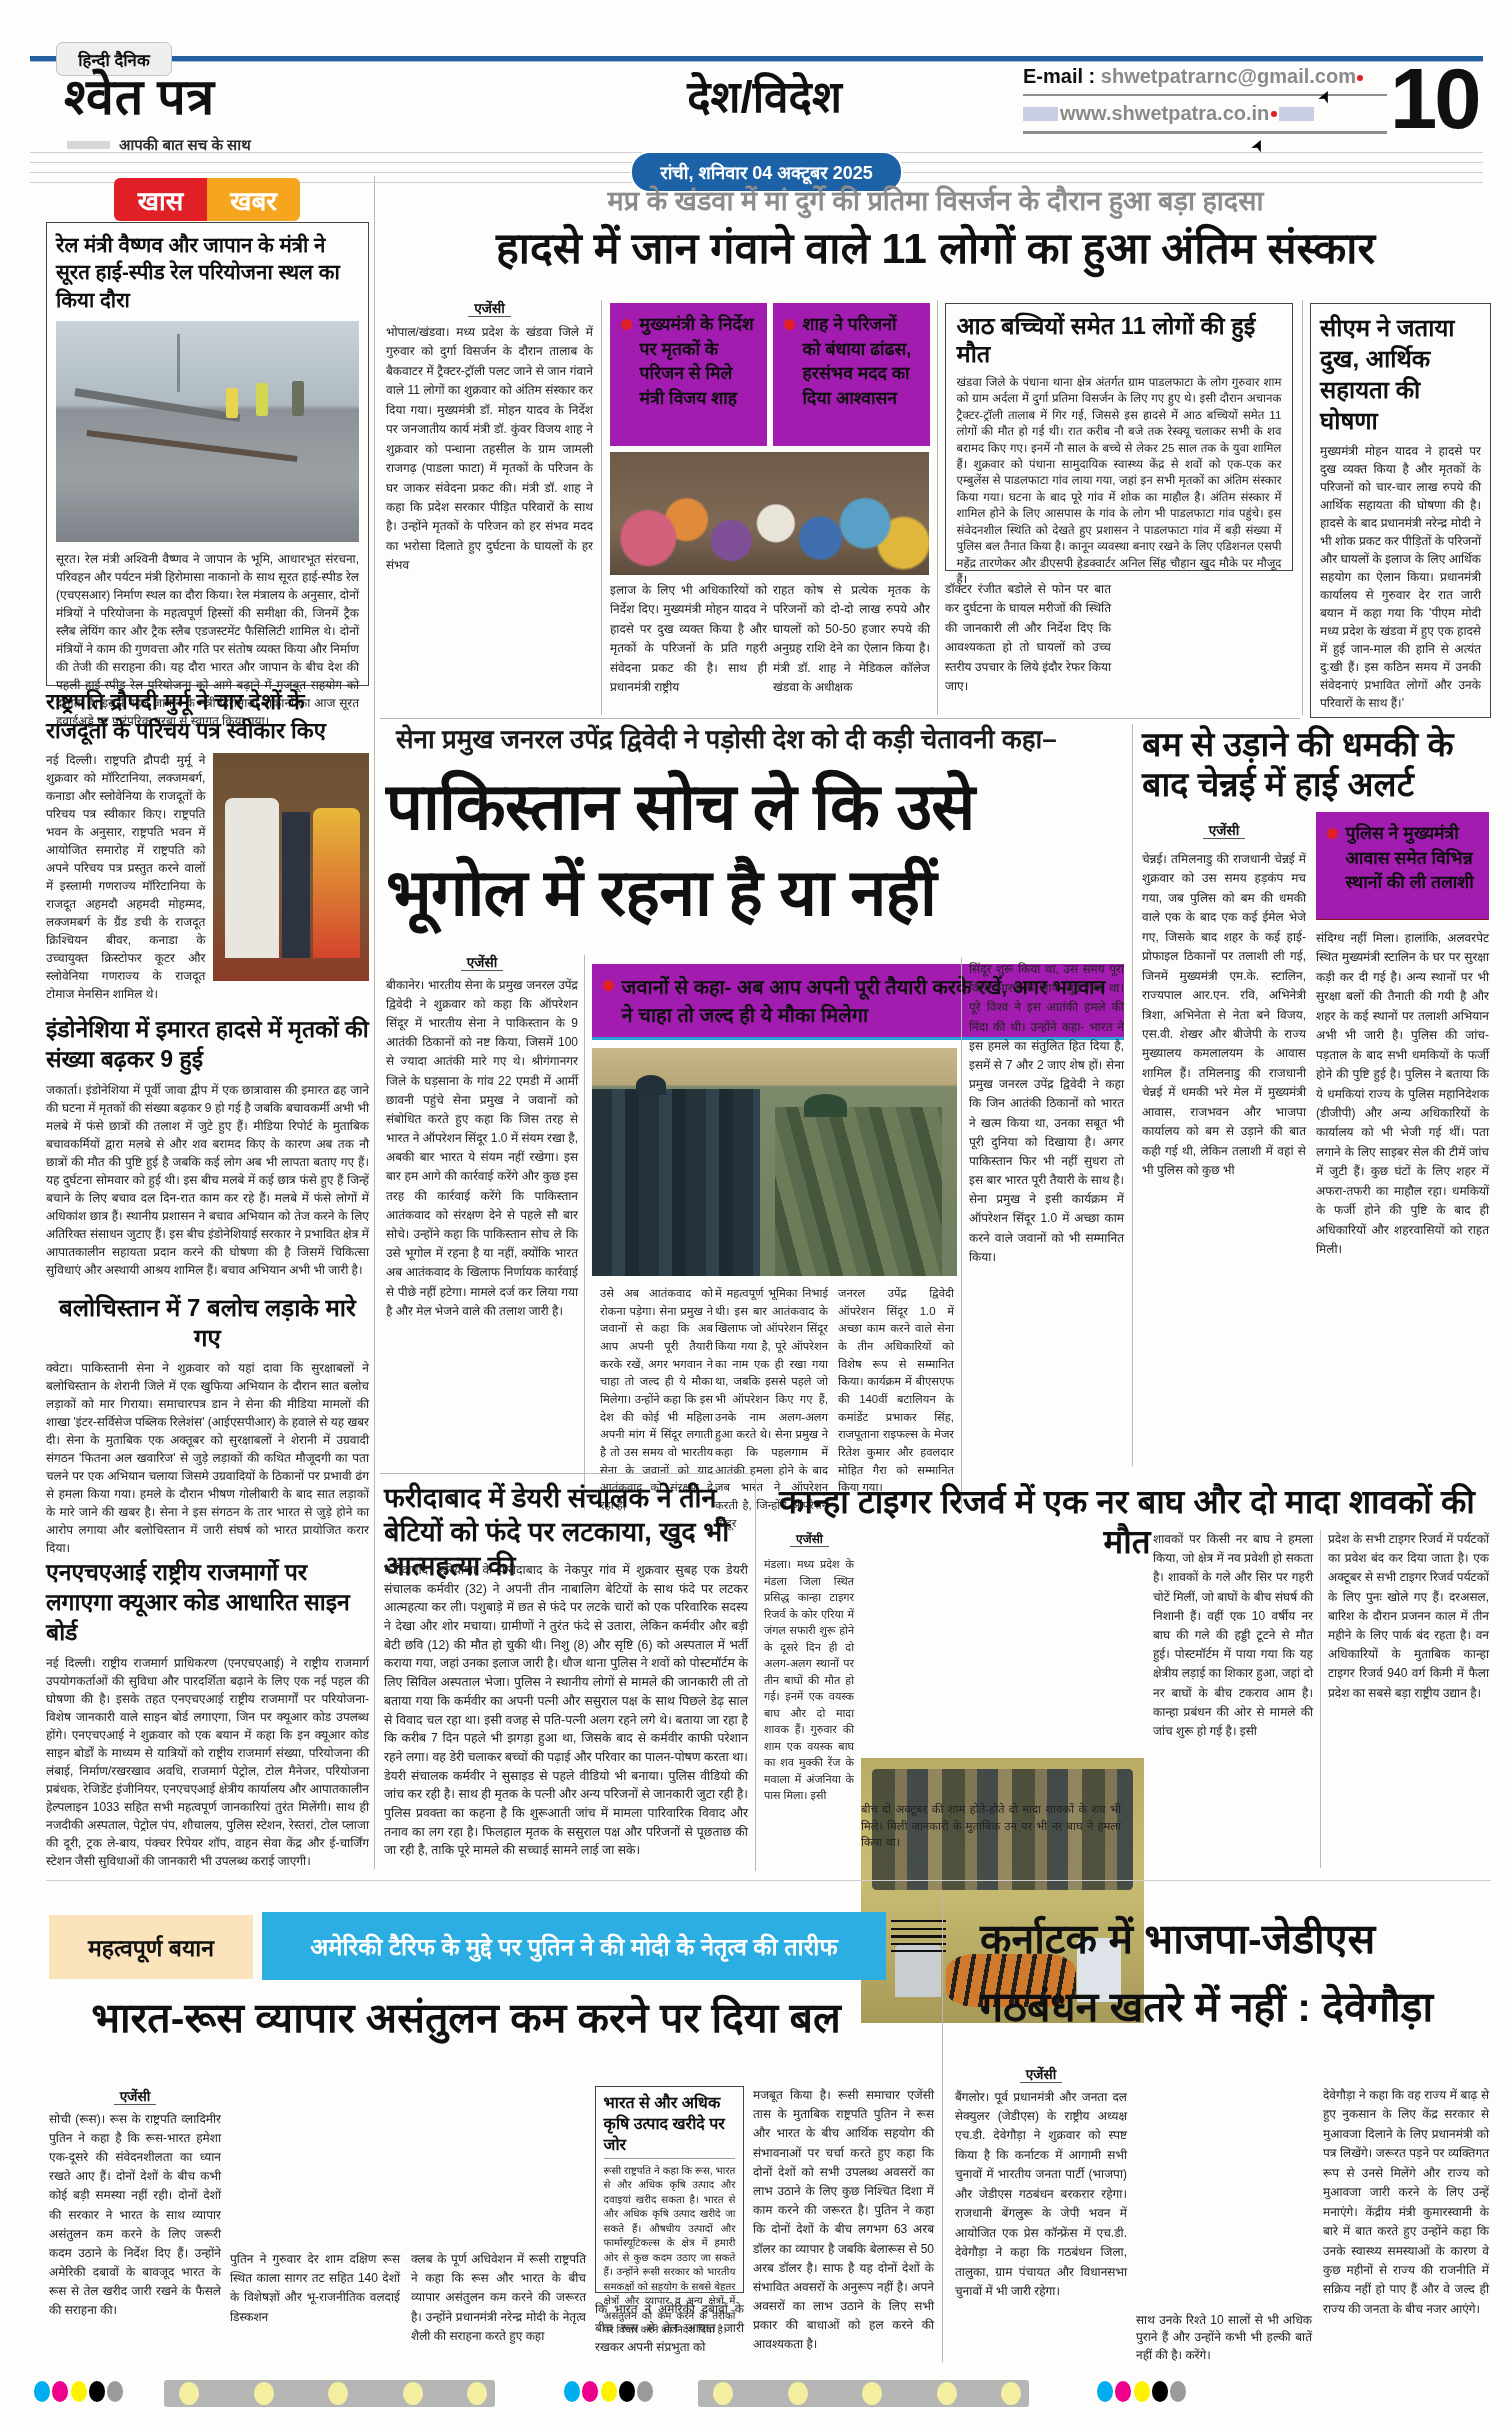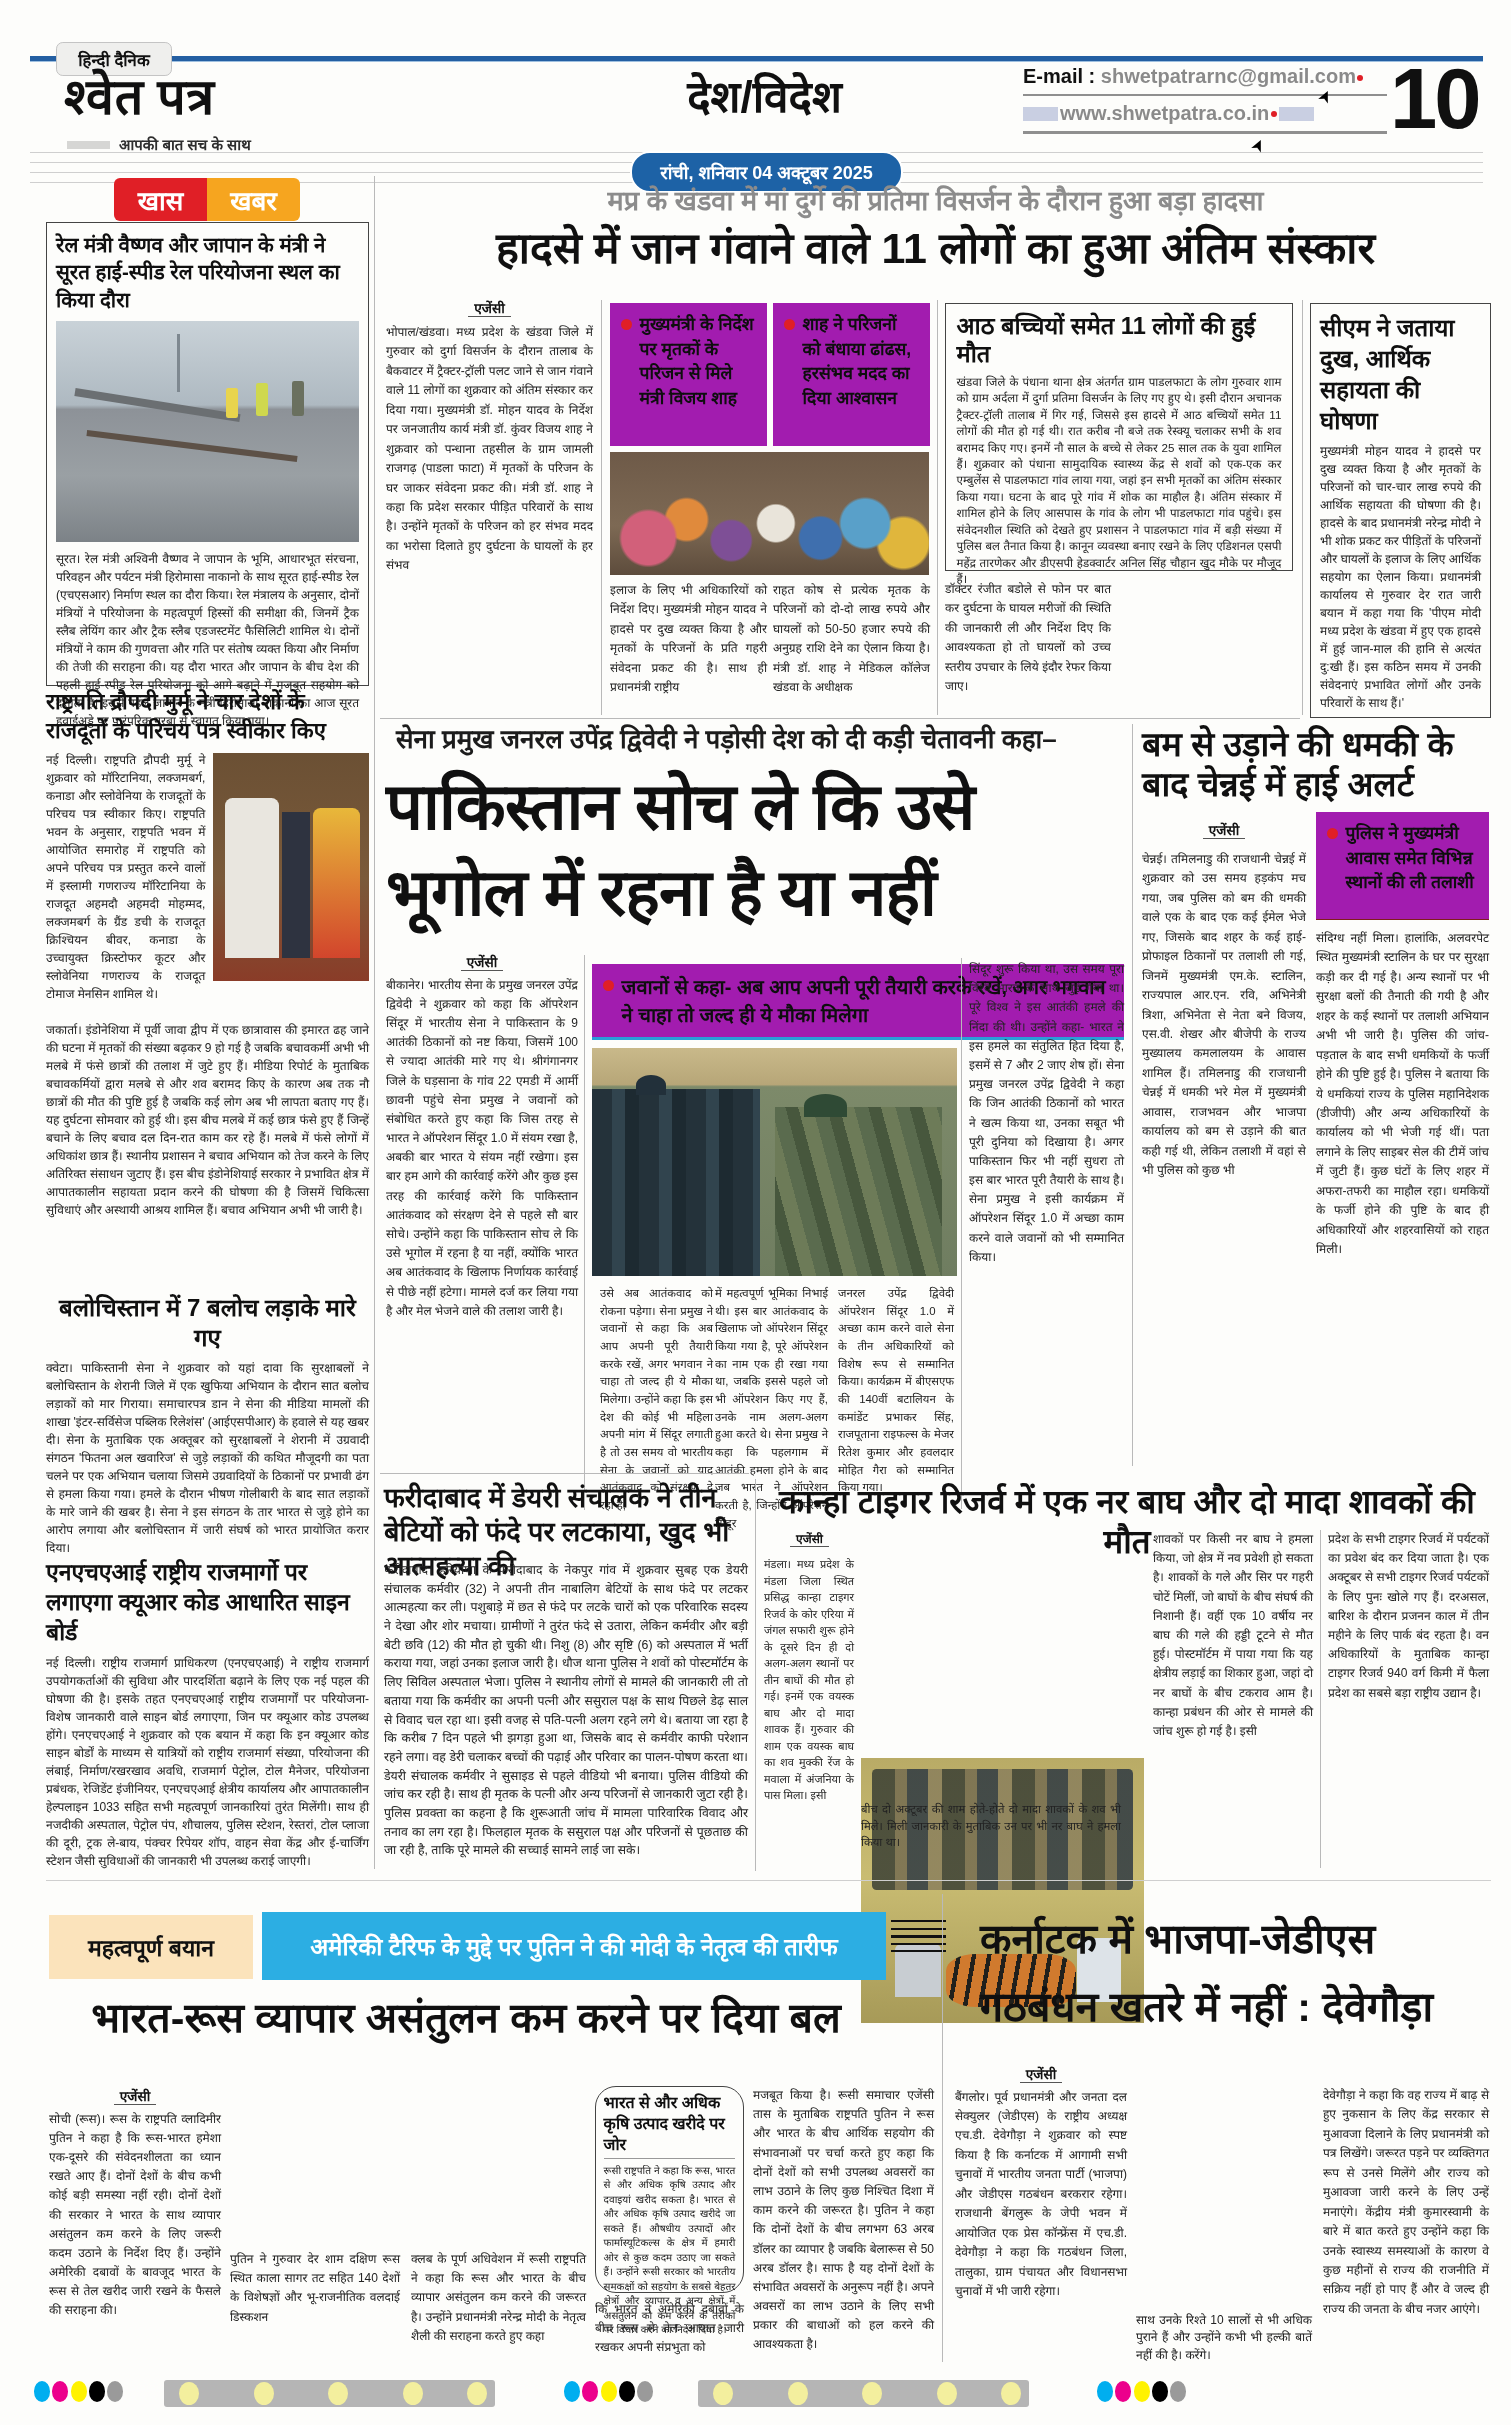--- a/index.html
+++ b/index.html
@@ -94,20 +94,21 @@
     <div class="hl" style="font-size:22px;line-height:1.3;">राष्ट्रपति द्रौपदी मुर्मू ने चार देशों के राजदूतों के परिचय पत्र स्वीकार किए</div>
     <div class="photo" style="float:right;width:156px;height:228px;margin:7.6px 0 4.6px 7.6px;background:linear-gradient(180deg,#6b5034 0%,#7a5a3a 55%,#8a3c28 100%);position:relative;overflow:hidden;">
       <div style="position:absolute;left:8%;top:20%;width:34%;height:70%;background:#e9e6df;border-radius:7.6px 7.6px 0 0;"></div>
       <div style="position:absolute;right:6%;top:24%;width:30%;height:66%;background:linear-gradient(180deg,#e8b83a,#d2452c);border-radius:7.6px 7.6px 0 0;"></div>
       <div style="position:absolute;left:44%;top:26%;width:18%;height:64%;background:#2e3340;"></div>
     </div>
     <div class="body" style="margin-top:6px;">नई दिल्ली। राष्ट्रपति द्रौपदी मुर्मू ने शुक्रवार को मॉरिटानिया, लक्जमबर्ग, कनाडा और स्लोवेनिया के राजदूतों के परिचय पत्र स्वीकार किए। राष्ट्रपति भवन के अनुसार, राष्ट्रपति भवन में आयोजित समारोह में राष्ट्रपति को अपने परिचय पत्र प्रस्तुत करने वालों में इस्लामी गणराज्य मॉरिटानिया के राजदूत अहमदौ अहमदी मोहम्मद, लक्जमबर्ग के ग्रैंड डची के राजदूत क्रिश्चियन बीवर, कनाडा के उच्चायुक्त क्रिस्टोफर कूटर और स्लोवेनिया गणराज्य के राजदूत टोमाज मेनसिन शामिल थे।</div>
   </div>
 
   <div class="abs" style="left:46px;top:1015px;width:323px;height:278px;">
+    <div class="hl" style="font-size:23px;line-height:1.3;">इंडोनेशिया में इमारत हादसे में मृतकों की संख्या बढ़कर 9 हुई</div>
     <div class="body" style="margin-top:6px;">जकार्ता। इंडोनेशिया में पूर्वी जावा द्वीप में एक छात्रावास की इमारत ढह जाने की घटना में मृतकों की संख्या बढ़कर 9 हो गई है जबकि बचावकर्मी अभी भी मलबे में फंसे छात्रों की तलाश में जुटे हुए हैं। मीडिया रिपोर्ट के मुताबिक बचावकर्मियों द्वारा मलबे से और शव बरामद किए के कारण अब तक नौ छात्रों की मौत की पुष्टि हुई है जबकि कई लोग अब भी लापता बताए गए हैं। यह दुर्घटना सोमवार को हुई थी। इस बीच मलबे में कई छात्र फंसे हुए हैं जिन्हें बचाने के लिए बचाव दल दिन-रात काम कर रहे हैं। मलबे में फंसे लोगों में अधिकांश छात्र हैं। स्थानीय प्रशासन ने बचाव अभियान को तेज करने के लिए अतिरिक्त संसाधन जुटाए हैं। इस बीच इंडोनेशियाई सरकार ने प्रभावित क्षेत्र में आपातकालीन सहायता प्रदान करने की घोषणा की है जिसमें चिकित्सा सुविधाएं और अस्थायी आश्रय शामिल हैं। बचाव अभियान अभी भी जारी है।</div>
   </div>
 
   <div class="abs" style="left:46px;top:1293px;width:323px;height:262px;">
     <div class="hl" style="font-size:24px;line-height:1.25;text-align:center;">बलोचिस्तान में 7 बलोच लड़ाके मारे गए</div>
     <div class="body" style="margin-top:6px;">क्वेटा। पाकिस्तानी सेना ने शुक्रवार को यहां दावा कि सुरक्षाबलों ने बलोचिस्तान के शेरानी जिले में एक खुफिया अभियान के दौरान सात बलोच लड़ाकों को मार गिराया। समाचारपत्र डान ने सेना की मीडिया मामलों की शाखा 'इंटर-सर्विसेज पब्लिक रिलेशंस' (आईएसपीआर) के हवाले से यह खबर दी। सेना के मुताबिक एक अक्तूबर को सुरक्षाबलों ने शेरानी में उग्रवादी संगठन 'फितना अल खवारिज' से जुड़े लड़ाकों की कथित मौजूदगी का पता चलने पर एक अभियान चलाया जिसमे उग्रवादियों के ठिकानों पर प्रभावी ढंग से हमला किया गया। हमले के दौरान भीषण गोलीबारी के बाद सात लड़ाकों के मारे जाने की खबर है। सेना ने इस संगठन के तार भारत से जुड़े होने का आरोप लगाया और बलोचिस्तान में जारी संघर्ष को भारत प्रायोजित करार दिया।</div>
   </div>
 
   <div class="abs" style="left:46px;top:1558px;width:323px;height:312px;">
     <div class="hl" style="font-size:23px;line-height:1.3;">एनएचएआई राष्ट्रीय राजमार्गो पर लगाएगा क्यूआर कोड आधारित साइन बोर्ड</div>
@@ -237,21 +238,21 @@
   <div class="abs hl" style="left:46px;top:1993px;width:840px;text-align:center;font-size:41px;font-weight:900;">भारत-रूस व्यापार असंतुलन कम करने पर दिया बल</div>
 
   <div class="abs" style="left:49px;top:2086px;width:172px;">
     <div class="byline"><b>एजेंसी</b></div>
     <div class="body" style="margin-top:4.6px;line-height:1.6;">सोची (रूस)। रूस के राष्ट्रपति व्लादिमीर पुतिन ने कहा है कि रूस-भारत हमेशा एक-दूसरे की संवेदनशीलता का ध्यान रखते आए हैं। दोनों देशों के बीच कभी कोई बड़ी समस्या नहीं रही। दोनों देशों की सरकार ने भारत के साथ व्यापार असंतुलन कम करने के लिए जरूरी कदम उठाने के निर्देश दिए हैं। उन्होंने अमेरिकी दबावों के बावजूद भारत के रूस से तेल खरीद जारी रखने के फैसले की सराहना की।</div>
   </div>
 
   <div class="abs cap" style="left:230px;top:2250px;width:170px;font-size:12px;line-height:1.6;">पुतिन ने गुरुवार देर शाम दक्षिण रूस स्थित काला सागर तट सहित 140 देशों के विशेषज्ञों और भू-राजनीतिक वलदाई डिस्कशन</div>
   <div class="abs cap" style="left:411px;top:2250px;width:175px;font-size:12px;line-height:1.6;">क्लब के पूर्ण अधिवेशन में रूसी राष्ट्रपति ने कहा कि रूस और भारत के बीच व्यापार असंतुलन कम करने की जरूरत है। उन्होंने प्रधानमंत्री नरेन्द्र मोदी के नेतृत्व शैली की सराहना करते हुए कहा</div>
 
-  <div class="abs boxed" style="left:595px;top:2086px;width:149px;height:207px;padding:6px 7.6px;border-width:0.8px;border-radius:21px;">
+  <div class="abs boxed" style="left:595px;top:2086px;width:149px;height:207px;padding:6px 7.6px;border-width:0.8px;">
     <div class="hl" style="font-size:16px;line-height:1.3;border-bottom:0.8px solid #999;padding-bottom:3px;">भारत से और अधिक कृषि उत्पाद खरीदे पर जोर</div>
     <div class="body" style="margin-top:4.6px;font-size:10.2px;line-height:1.42;">रूसी राष्ट्रपति ने कहा कि रूस, भारत से और अधिक कृषि उत्पाद और दवाइयां खरीद सकता है। भारत से और अधिक कृषि उत्पाद खरीदे जा सकते हैं। औषधीय उत्पादों और फार्मास्यूटिकल्स के क्षेत्र में हमारी ओर से कुछ कदम उठाए जा सकते हैं। उन्होंने रूसी सरकार को भारतीय समकक्षों को सहयोग के सबसे बेहतर क्षेत्रों और व्यापार व अन्य क्षेत्रों में असंतुलन को कम करने के तरीकों पर विचार करने का निर्देश दिया है।</div>
   </div>
   <div class="abs body" style="left:595px;top:2300px;width:149px;line-height:1.6;">कि भारत ने अमेरिकी दबावों के बीच रूस से तेल आयात जारी रखकर अपनी संप्रभुता को</div>
   <div class="abs body" style="left:753px;top:2086px;width:181px;line-height:1.6;">मजबूत किया है। रूसी समाचार एजेंसी तास के मुताबिक राष्ट्रपति पुतिन ने रूस और भारत के बीच आर्थिक सहयोग की संभावनाओं पर चर्चा करते हुए कहा कि दोनों देशों को सभी उपलब्ध अवसरों का लाभ उठाने के लिए कुछ निश्चित दिशा में काम करने की जरूरत है। पुतिन ने कहा कि दोनों देशों के बीच लगभग 63 अरब डॉलर का व्यापार है जबकि बेलारूस से 50 अरब डॉलर है। साफ है यह दोनों देशों के संभावित अवसरों के अनुरूप नहीं है। अपने अवसरों का लाभ उठाने के लिए सभी प्रकार की बाधाओं को हल करने की आवश्यकता है।</div>
 
   <div class="abs vline" style="left:942px;top:1894px;height:468px;"></div>
   <div class="abs hl" style="left:980px;top:1914px;width:502px;font-size:41px;font-weight:900;">कर्नाटक में भाजपा-जेडीएस</div>
   <div class="abs hl" style="left:980px;top:1982px;width:502px;font-size:41px;font-weight:900;">गठबंधन खतरे में नहीं : देवेगौड़ा</div>
 

